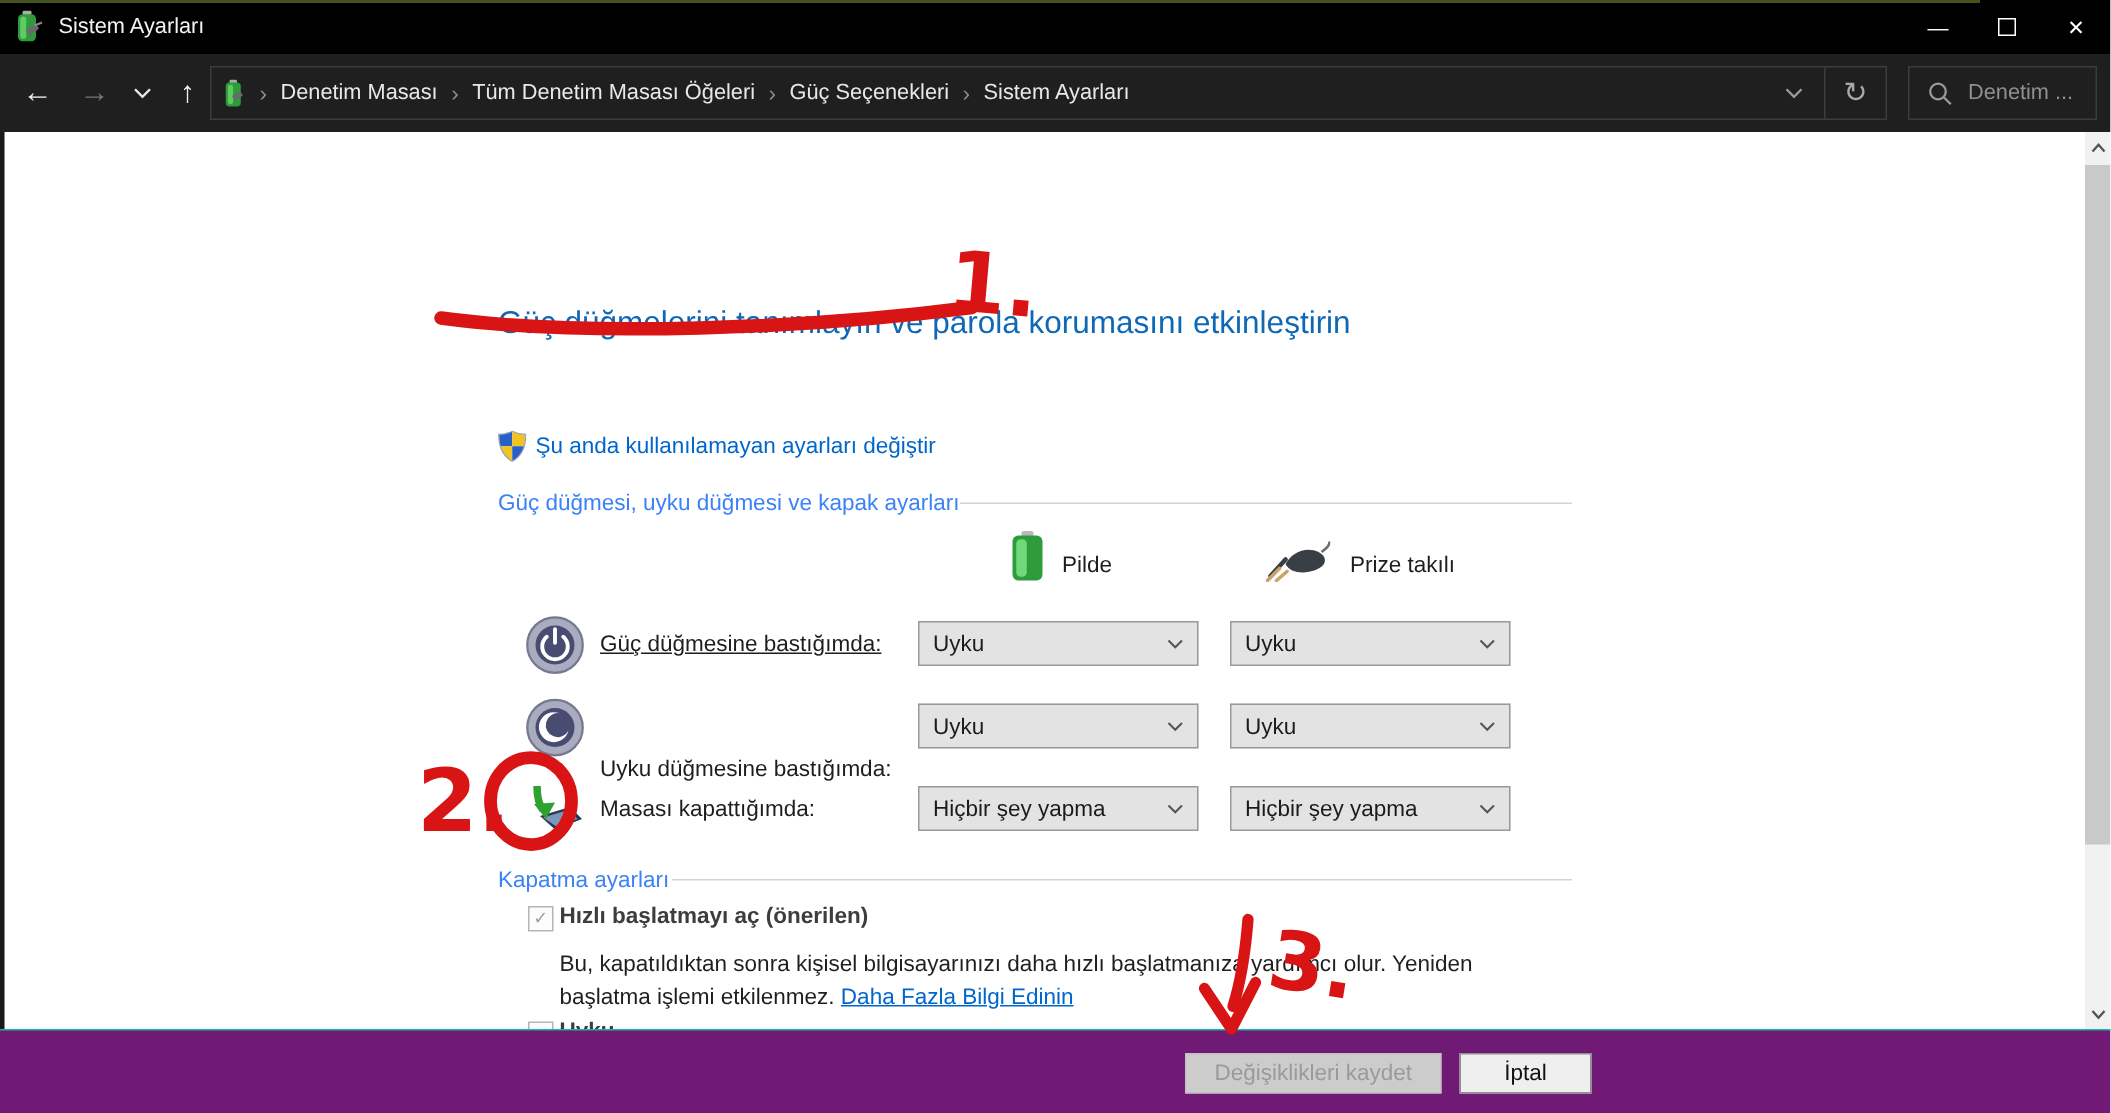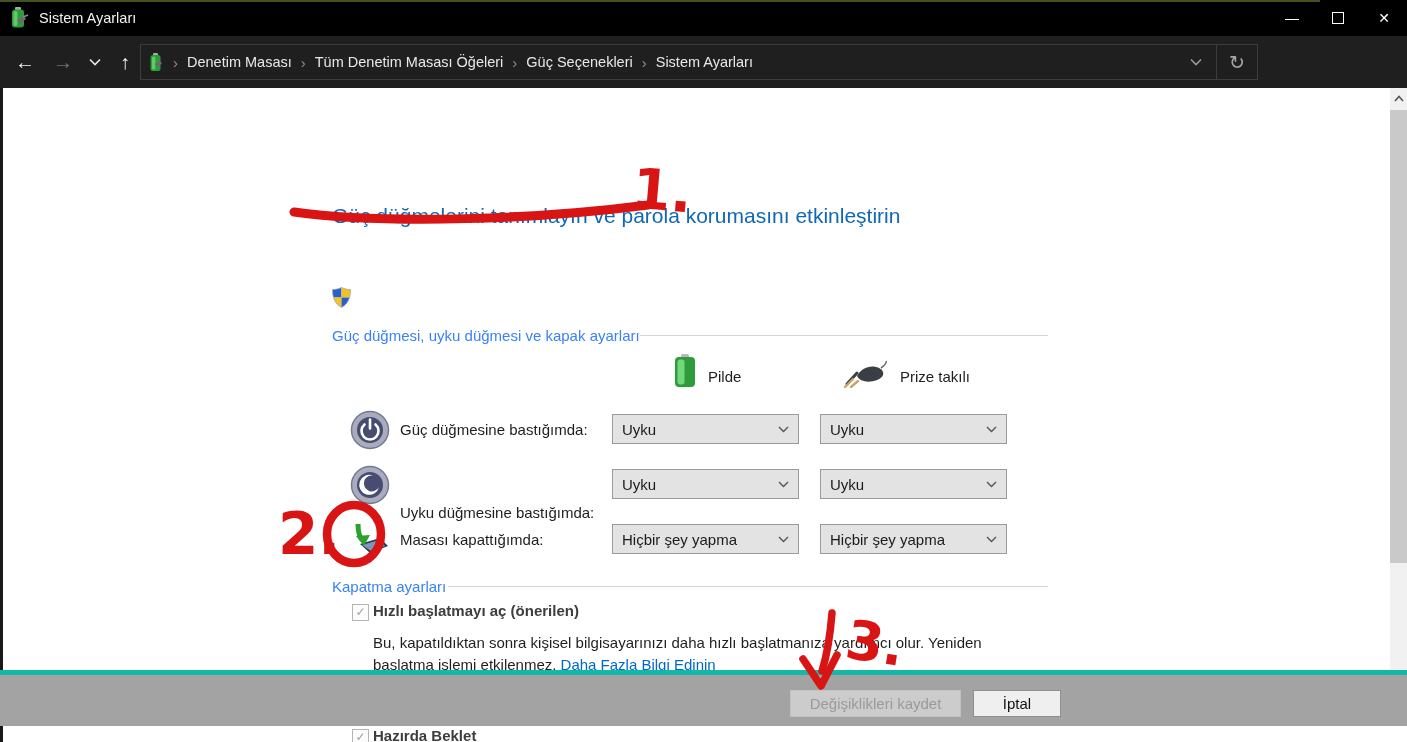--- a/index.html
+++ b/index.html
@@ -58,22 +58,22 @@
   .cb{position:absolute;width:15px;height:15px;border:1px solid #b5b5b5;background:#fcfcfc;
     box-sizing:content-box;text-align:center;font-size:12px;line-height:15px;color:#9f9f9f;}
   .cb-label{position:absolute;left:373px;font-size:15px;font-weight:bold;color:#3d3d3d;white-space:nowrap;}
   .cb-desc{position:absolute;left:373px;font-size:15px;color:#1f1f1f;line-height:22px;}
   .inline-link{color:#0066cc;text-decoration:underline;cursor:pointer;}
   
   .scrollbar{position:absolute;left:1390px;top:88px;width:17px;height:598px;background:#f1f1f1;z-index:3;}
   .sb-arrow{position:absolute;left:0;width:17px;height:20px;display:flex;align-items:center;justify-content:center;}
   .sb-thumb{position:absolute;left:0;top:22px;width:17px;height:453px;background:#c9c9c9;}
   
-  .footer{position:absolute;left:0;top:670px;width:1407px;height:56px;background:#a3a3a3;
-    border-top:5px solid #14b8a6;box-sizing:border-box;z-index:3;}
+  .footer{position:absolute;left:0;top:686px;width:1407px;height:56px;background:#701a75;
+    border-top:1px solid #14b8a6;box-sizing:border-box;z-index:3;}
   .btn{position:absolute;height:27px;font-size:15px;font-family:"Liberation Sans",sans-serif;
     display:flex;align-items:center;justify-content:center;box-sizing:border-box;}
   .btn-save{left:790px;top:15px;width:171px;background:#cccccc;border:1px solid #c2c2c2;color:#9a9a9a;}
   .btn-cancel{left:973px;top:15px;width:88px;background:#efefef;border:1px solid #8f8f8f;color:#111;cursor:pointer;}
   
   .anno-svg{position:absolute;left:0;top:0;width:1407px;height:742px;z-index:6;pointer-events:none;}
   .anno-num{position:absolute;z-index:7;color:#d91414;font-weight:bold;pointer-events:none;
     font-family:"DejaVu Sans",sans-serif;}
   .anno-1{left:632px;top:158px;font-size:56px;transform:rotate(5deg);}
   .anno-2{left:278px;top:500px;font-size:58px;}
@@ -143,40 +143,48 @@
           <polyline points="1,1.5 6,6.5 11,1.5" fill="none" stroke="#9a9a9a" stroke-width="1.6"></polyline>
         </svg>
       </div>
       <div class="addr-divider"></div>
       <div class="addr-refresh">
           <span>↻</span>
         </div>
     </div>
   </div>
 
+  <div class="searchbox">
+    <svg width="17" height="17" viewBox="0 0 17 17" style="margin-left:12px;">
+      <circle cx="7" cy="7" r="5.2" fill="none" stroke="#9a9a9a" stroke-width="1.5"></circle>
+      <line x1="11" y1="11" x2="15.5" y2="15.5" stroke="#9a9a9a" stroke-width="1.5"></line>
+    </svg>
+    <span class="search-text">Denetim ...</span>
+  </div>
 </div>
 
 <div class="content">
   <div class="page-heading">Güç düğmelerini tanımlayın ve parola korumasını etkinleştirin</div>
 
   <div class="admin-row">
     <svg width="19" height="21" viewBox="0 0 19 21">
       <defs>
           <clipPath id="sh">
             <path d="M9.5 0.5 C12.5 2 16 2.6 18.5 2.6 C18.5 11 16 17 9.5 20.5 C3 17 0.5 11 0.5 2.6 C3 2.6 6.5 2 9.5 0.5 Z"></path>
           </clipPath>
         </defs>
       <g clip-path="url(#sh)">
         <rect x="0" y="0" width="9.5" height="10.5" fill="#2960c8"></rect>
         <rect x="9.5" y="0" width="9.5" height="10.5" fill="#f3c322"></rect>
         <rect x="0" y="10.5" width="9.5" height="10.5" fill="#f3c322"></rect>
         <rect x="9.5" y="10.5" width="9.5" height="10.5" fill="#2960c8"></rect>
       </g>
       <path d="M9.5 0.5 C12.5 2 16 2.6 18.5 2.6 C18.5 11 16 17 9.5 20.5 C3 17 0.5 11 0.5 2.6 C3 2.6 6.5 2 9.5 0.5 Z" fill="none" stroke="#9aa4b8" stroke-width="0.8"></path>
     </svg>
+    <span class="admin-link">Şu anda kullanılamayan ayarları değiştir</span>
   </div>
 
   <div class="caption" style="left:332px;top:239px;">Güç düğmesi, uyku düğmesi ve kapak ayarları</div>
   <div class="caption-line" style="left:640px;top:247px;width:408px;"></div>
 
   <svg class="col-head" style="left:674px;top:266px;" width="22" height="34" viewBox="0 0 22 34">
     <rect x="7" y="0" width="8" height="4" rx="1.5" fill="#b9b9b9"></rect>
     <rect x="1" y="3" width="20" height="30" rx="4" fill="#2f9c3c"></rect>
     <rect x="3.5" y="5.5" width="7" height="25" rx="3" fill="#71d97a"></rect>
   </svg>
@@ -189,21 +197,21 @@
     <path d="M38 8 C42 5 44 3 43 1" stroke="#6b6f75" stroke-width="1.6" fill="none"></path>
   </svg>
   <span class="col-head" style="left:900px;top:280px;">Prize takılı</span>
 
   <svg class="row-ico" style="top:322px;" viewBox="0 0 40 40">
     <circle cx="20" cy="20" r="18.5" fill="#a9acbe" stroke="#767a90" stroke-width="1.5"></circle>
     <circle cx="20" cy="20" r="13" fill="#474c70"></circle>
     <path d="M14.5 14.5 A8.5 8.5 0 1 0 25.5 14.5" fill="none" stroke="#fff" stroke-width="2.6" stroke-linecap="round"></path>
     <line x1="20" y1="9.5" x2="20" y2="18.5" stroke="#fff" stroke-width="2.6" stroke-linecap="round"></line>
   </svg>
-  <span class="row-label" style="top:333px;">Güç düğmesine bastığımda:</span>
+  <span class="row-label" style="top:333px;text-decoration:underline;">Güç düğmesine bastığımda:</span>
   <div class="sel" style="left:612px;top:326px;">
     <span>Uyku</span>
     <svg width="11" height="7" viewBox="0 0 11 7">
         <polyline points="1,1 5.5,5.5 10,1" fill="none" stroke="#555" stroke-width="1.4"></polyline>
       </svg>
   </div>
   <div class="sel" style="left:820px;top:326px;">
     <span>Uyku</span>
     <svg width="11" height="7" viewBox="0 0 11 7">
         <polyline points="1,1 5.5,5.5 10,1" fill="none" stroke="#555" stroke-width="1.4"></polyline>

